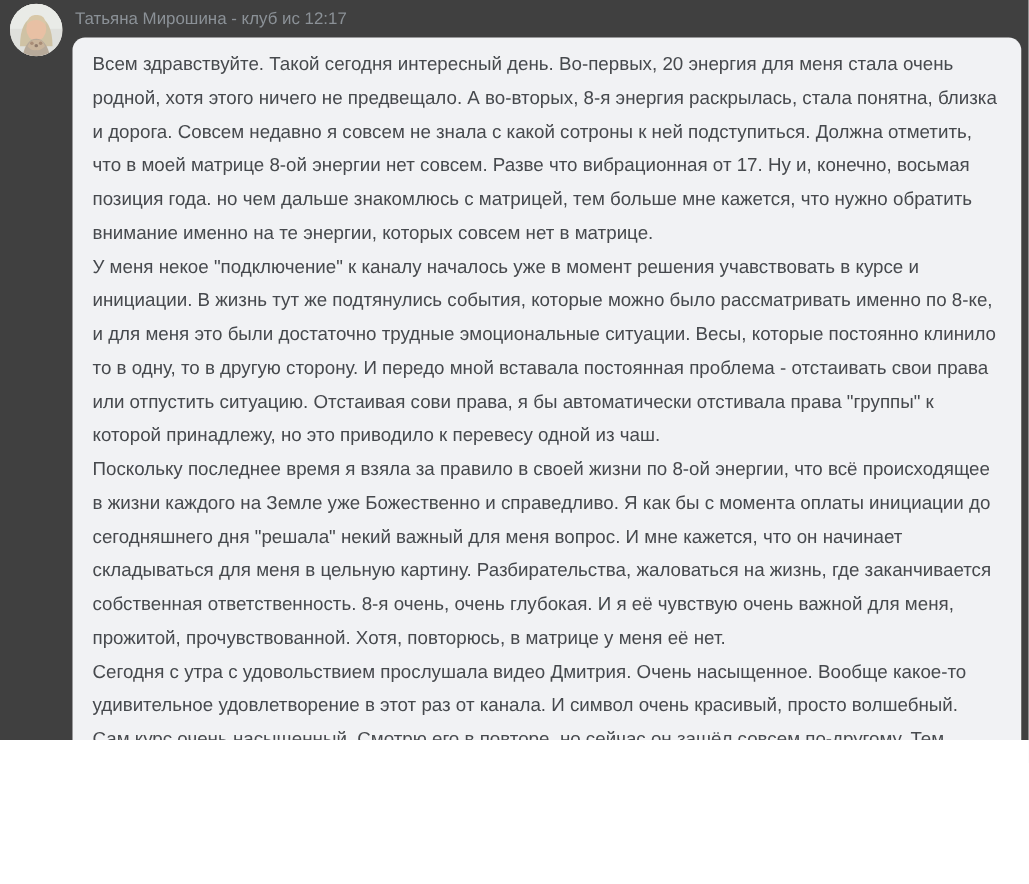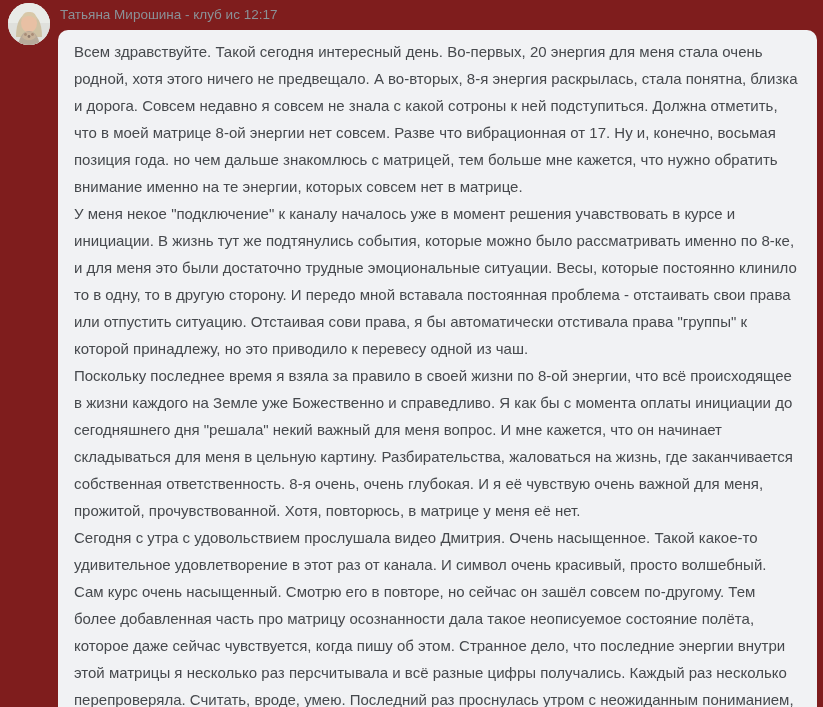--- a/index.html
+++ b/index.html
@@ -4,23 +4,23 @@
 <style>
   * { box-sizing: border-box; }
   html, body {
     margin: 0;
     padding: 0;
     background: #ffffff;
     font-family: "Liberation Sans", "DejaVu Sans", sans-serif;
   }
   .page {
     width: 823px;
-    height: 707px;
+    height: 592px;
     position: relative;
-    background: #7f1d1d;
+    background: #404040;
     overflow: hidden;
   }
   .comment {
     display: flex;
     align-items: flex-start;
     padding: 3px 6px 0 8px;
   }
   .avatar {
     width: 42px;
     height: 42px;
@@ -85,20 +85,20 @@
         <span class="author">Татьяна Мирошина</span>
         <span>-</span>
         <span>клуб ис</span>
         <span>12:17</span>
       </div>
 
       <div class="bubble">
         <p>Всем здравствуйте. Такой сегодня интересный день. Во-первых, 20 энергия для меня стала очень родной, хотя этого ничего не предвещало. А во-вторых, 8-я энергия раскрылась, стала понятна, близка и дорога. Совсем недавно я совсем не знала с какой сотроны к ней подступиться. Должна отметить, что в моей матрице 8-ой энергии нет совсем. Разве что вибрационная от 17. Ну и, конечно, восьмая позиция года. но чем дальше знакомлюсь с матрицей, тем больше мне кажется, что нужно обратить внимание именно на те энергии, которых совсем нет в матрице.</p>
         <p>У меня некое "подключение" к каналу началось уже в момент решения учавствовать в курсе и инициации. В жизнь тут же подтянулись события, которые можно было рассматривать именно по 8-ке, и для меня это были достаточно трудные эмоциональные ситуации. Весы, которые постоянно клинило то в одну, то в другую сторону. И передо мной вставала постоянная проблема - отстаивать свои права или отпустить ситуацию. Отстаивая сови права, я бы автоматически отстивала права "группы" к которой принадлежу, но это приводило к перевесу одной из чаш.</p>
         <p>Поскольку последнее время я взяла за правило в своей жизни по 8-ой энергии, что всё происходящее в жизни каждого на Земле уже Божественно и справедливо. Я как бы с момента оплаты инициации до сегодняшнего дня "решала" некий важный для меня вопрос. И мне кажется, что он начинает складываться для меня в цельную картину. Разбирательства, жаловаться на жизнь, где заканчивается собственная ответственность. 8-я очень, очень глубокая. И я её чувствую очень важной для меня, прожитой, прочувствованной. Хотя, повторюсь, в матрице у меня её нет.</p>
-        <p>Сегодня с утра с удовольствием прослушала видео Дмитрия. Очень насыщенное. Такой какое-то удивительное удовлетворение в этот раз от канала. И символ очень красивый, просто волшебный.</p>
+        <p>Сегодня с утра с удовольствием прослушала видео Дмитрия. Очень насыщенное. Вообще какое-то удивительное удовлетворение в этот раз от канала. И символ очень красивый, просто волшебный.</p>
         <p>Сам курс очень насыщенный. Смотрю его в повторе, но сейчас он зашёл совсем по-другому. Тем более добавленная часть про матрицу осознанности дала такое неописуемое состояние полёта, которое даже сейчас чувствуется, когда пишу об этом. Странное дело, что последние энергии внутри этой матрицы я несколько раз персчитывала и всё разные цифры получались. Каждый раз несколько перепроверяла. Считать, вроде, умею. Последний раз проснулась утром с неожиданным пониманием, что сделала ошибку и точно, снова ошибка (как так не понятно). Последний вариант энергий 13 11 6. Жду калькулятора обновление, проверить чтобы.</p>
 
       </div>
     </div>
 
   </div>
 </div>
 
 </body></html>

